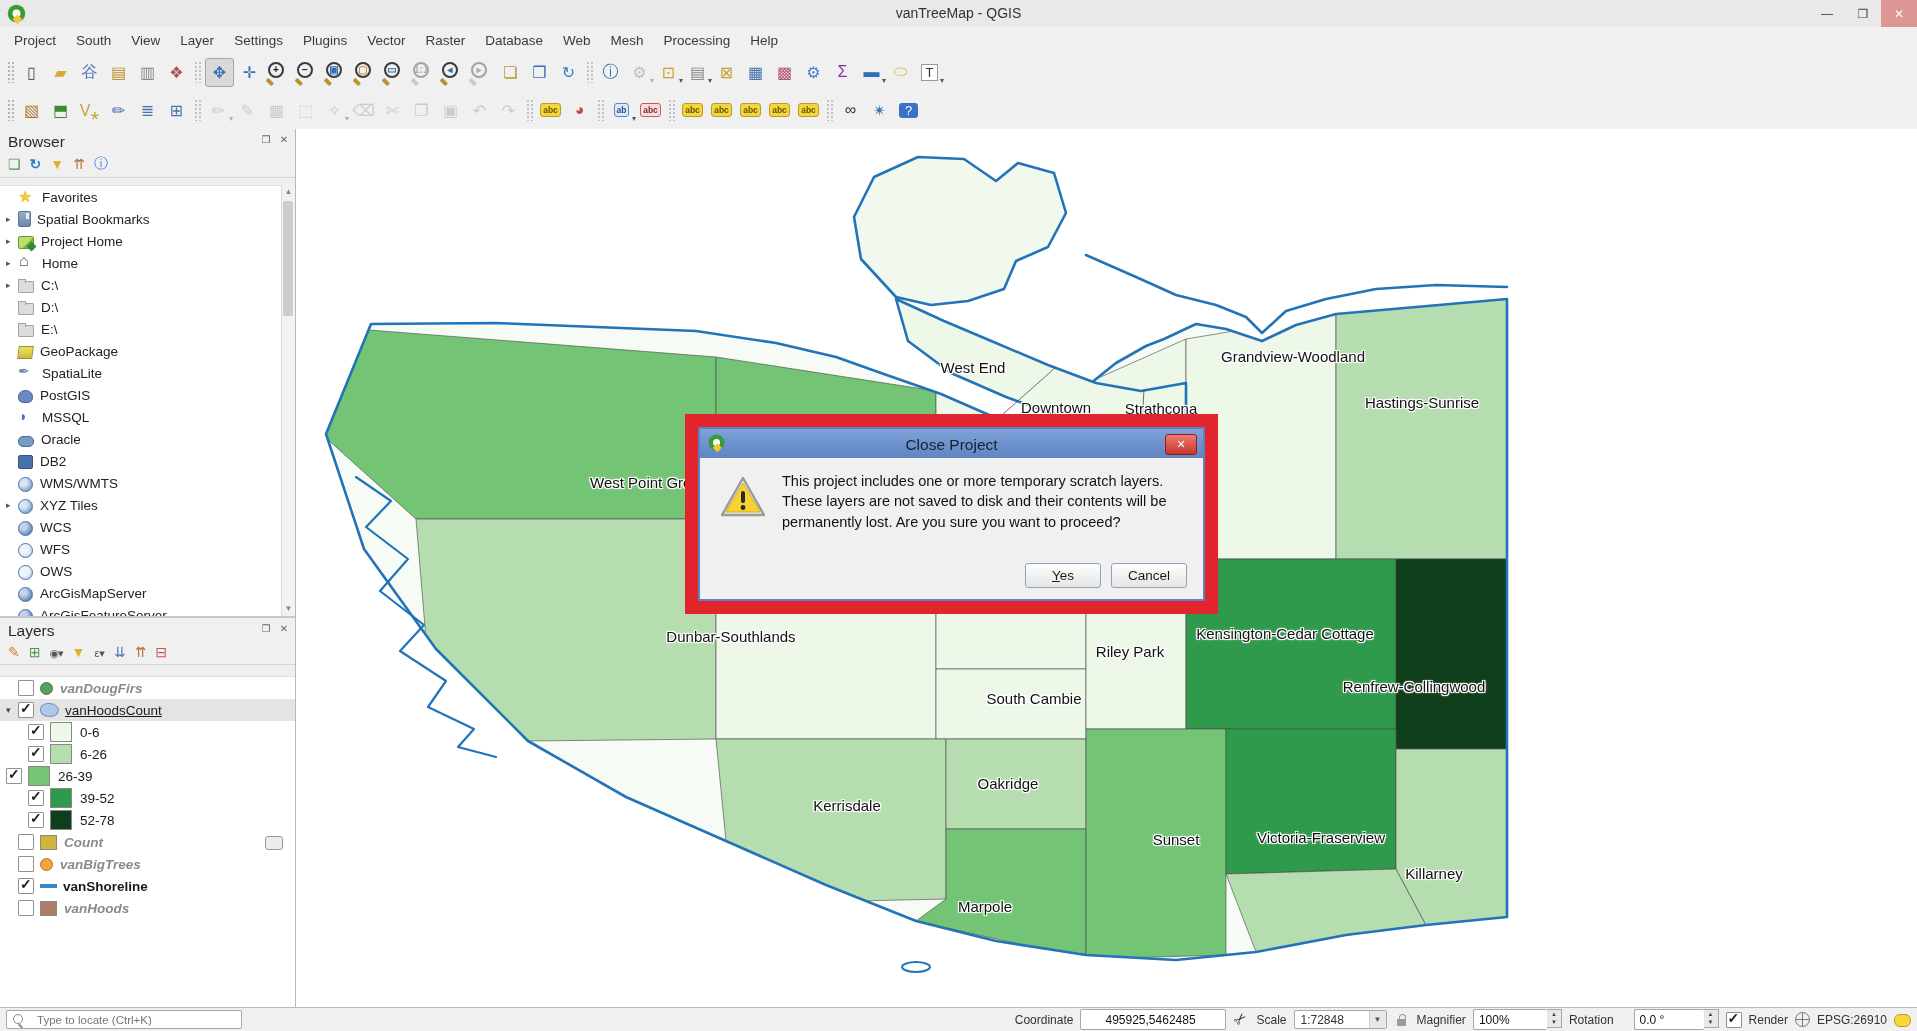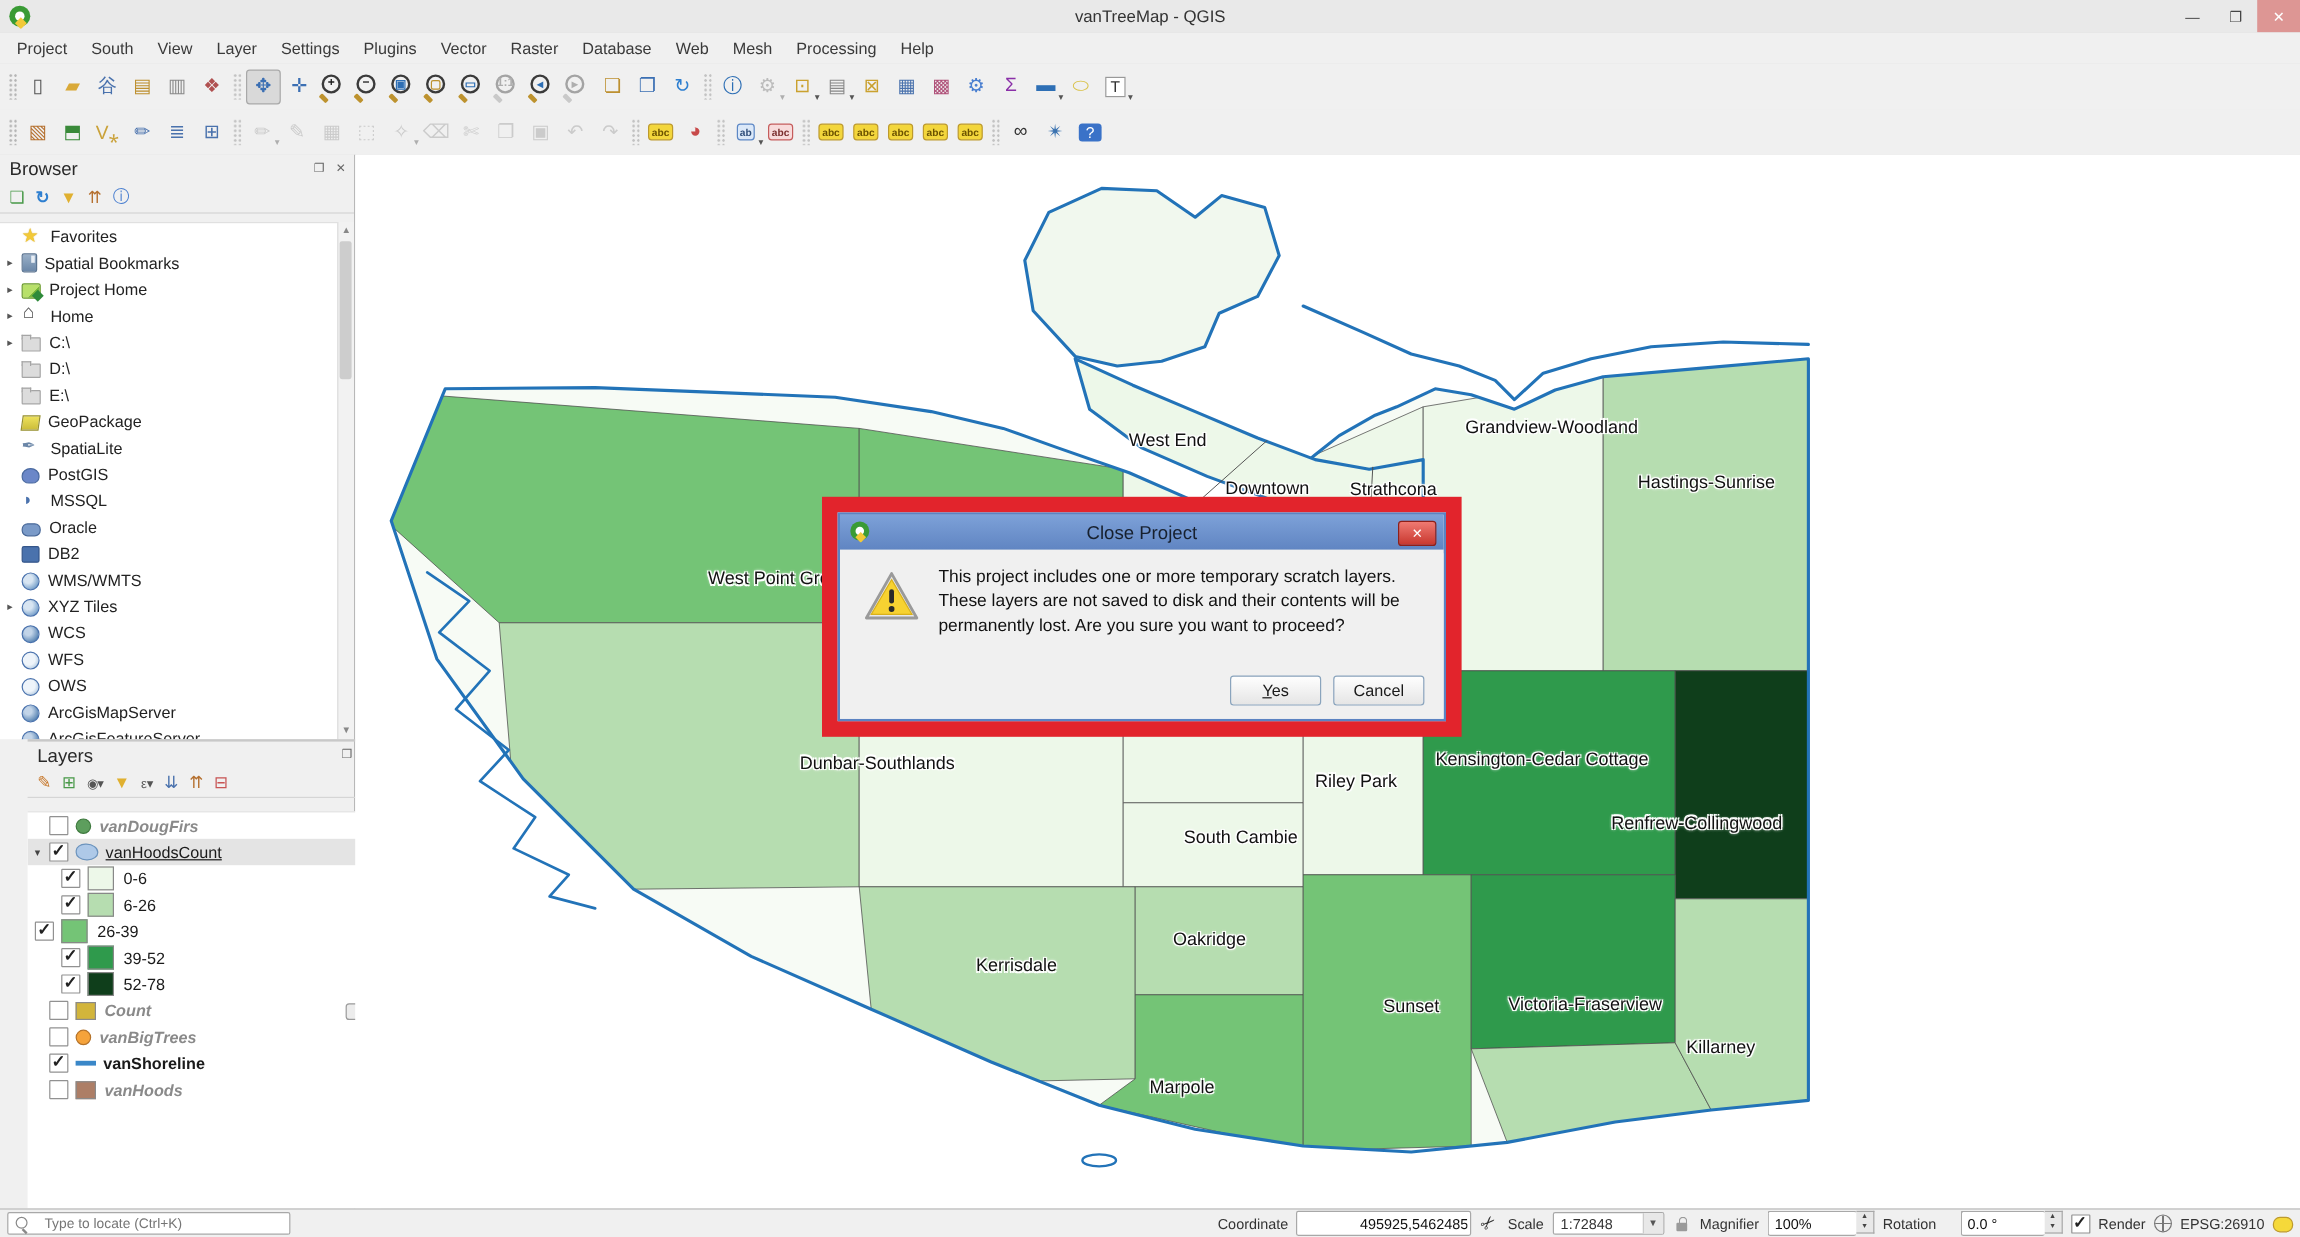--- a/index.html
+++ b/index.html
@@ -62,21 +62,21 @@
   .ico-oracle{width:14px;height:9px;margin-top:4px;background:#7a9ac8;border:1px solid #4a6a9a;border-radius:5px;}
   .ico-db2{width:13px;height:12px;margin-top:2px;background:#4a72ad;border-radius:2px;border:1px solid #35568a;}
   .ico-globe,.ico-globe2,.ico-globe3{width:13px;height:13px;margin-top:2px;border-radius:50%;border:1px solid #4a72ad;
       background:radial-gradient(circle at 35% 35%,#d8e5f2 0 30%,#7ba3cc 75%);}
   .ico-globe2{background:radial-gradient(circle at 35% 35%,#c2d4e8 0 25%,#5c87b5 75%);}
   .ico-globe3{background:radial-gradient(circle at 40% 40%,#eef4fa 0 45%,#b5cce2 80%);}
   #bscroll{position:absolute;right:0;top:56px;bottom:0;width:13px;background:#f2f2f2;border-left:1px solid #dcdcdc;}
   #bthumb{position:absolute;left:1px;top:16px;width:10px;height:115px;background:#cdcdcd;border-radius:2px;}
   .scr-arr{position:absolute;left:0;width:13px;height:14px;font-size:8px;color:#888;text-align:center;line-height:14px;}
   
-  #layers{position:absolute;left:0;top:487px;width:100%;bottom:0;border-top:2px solid #c8c8c8;margin-left:23px;}
+  #layers{position:absolute;left:0;top:487px;width:100%;bottom:0;border-top:2px solid #c8c8c8;}
   #ltree{position:absolute;left:0;top:58px;bottom:0;width:100%;background:#fff;overflow:hidden;border-top:1px solid #e0e0e0;}
   .lrow{display:flex;align-items:center;height:22px;padding-left:6px;position:relative;}
   .lrow.sel{background:#e4e4e4;}
   .cb{width:14px;height:14px;border:1px solid #919191;background:#fff;margin-right:6px;flex:none;position:relative;border-radius:1px;}
   .cb.on::after{content:"✓";position:absolute;top:-3px;left:1px;font-size:14px;font-weight:bold;color:#222;}
   .lname{font-size:13.5px;color:#1a1a1a;white-space:nowrap;}
   .lname.it{font-style:italic;color:#8a8a8a;font-weight:bold;}
   .lname.selname{font-weight:normal;text-decoration:underline;}
   .li-point{width:11px;height:11px;border-radius:50%;margin-right:7px;flex:none;}
   .li-poly{width:17px;height:12px;background:#aec9e8;border:1px solid #6b93bd;border-radius:45% 55% 50% 50%;margin-right:6px;flex:none;}
@@ -107,21 +107,21 @@
   #dlgbtns{position:absolute;right:16px;bottom:11px;display:flex;gap:10px;}
   .dbtn{min-width:76px;height:25px;background:linear-gradient(#fefefe,#e5e5e5);border:1px solid #8aa4bd;border-radius:3px;
         font-size:13.5px;color:#1a1a1a;display:flex;align-items:center;justify-content:center;font-family:"Liberation Sans",sans-serif;}
   .dbtn .lbl{display:block;}
   .dbtn.default .lbl::first-letter{text-decoration:underline;}
   
   #statusbar{position:absolute;left:0;bottom:0;width:100%;height:24px;background:#f0f0f0;border-top:1px solid #bbb;display:flex;align-items:center;padding:0 6px;box-sizing:border-box;font-size:12px;color:#333;gap:7px;}
   #locator{width:226px;height:17px;border:1px solid #a8a8a8;border-radius:2px;background:#fff;display:flex;align-items:center;padding:0 4px;gap:10px;}
   #locator input{border:none;outline:none;width:100%;font-size:11.5px;color:#444;font-family:"Liberation Sans",sans-serif;background:transparent;}
   .sb-right{margin-left:auto;display:flex;align-items:center;gap:7px;}
-  .sb-input{height:17px;border:1px solid #a8a8a8;border-radius:2px;background:#fff;font-size:12px;color:#111;text-align:right;font-family:"Liberation Sans",sans-serif;padding-left:24px;}
+  .sb-input{height:17px;border:1px solid #a8a8a8;border-radius:2px;background:#fff;font-size:12px;color:#111;text-align:left;font-family:"Liberation Sans",sans-serif;padding-left:24px;}
   .sb-combo{height:17px;border:1px solid #a8a8a8;border-radius:2px;background:#fff;display:flex;align-items:center;}
   .sb-combo .val{padding:0 6px;min-width:62px;}
   .sb-combo .cd{width:16px;text-align:center;font-size:8px;color:#555;border-left:1px solid #ccc;background:#e8e8e8;height:100%;line-height:17px;}
   .spin{display:flex;flex-direction:column;width:14px;height:17px;border:1px solid #a8a8a8;border-left:none;background:#e8e8e8;font-size:6px;line-height:8px;text-align:center;color:#444;}
   .mini{width:16px;height:16px;position:relative;display:inline-block;}
   .mini-mag::before{content:"";position:absolute;top:2px;left:2px;width:8px;height:8px;border:1.6px solid #888;border-radius:50%;}
   .mini-mag::after{content:"";position:absolute;bottom:1px;right:2px;width:5px;height:2px;background:#888;transform:rotate(45deg);}
   .mini-extent::before{content:"✂";position:absolute;top:-2px;left:1px;font-size:15px;color:#333;transform:rotate(-45deg);}
   .mini-lock::before{content:"";position:absolute;left:3px;top:7px;width:9px;height:7px;background:#9a9a9a;border-radius:1px;}
   .mini-lock::after{content:"";position:absolute;left:5px;top:2px;width:5px;height:6px;border:1.6px solid #9a9a9a;border-bottom:none;border-radius:4px 4px 0 0;}

